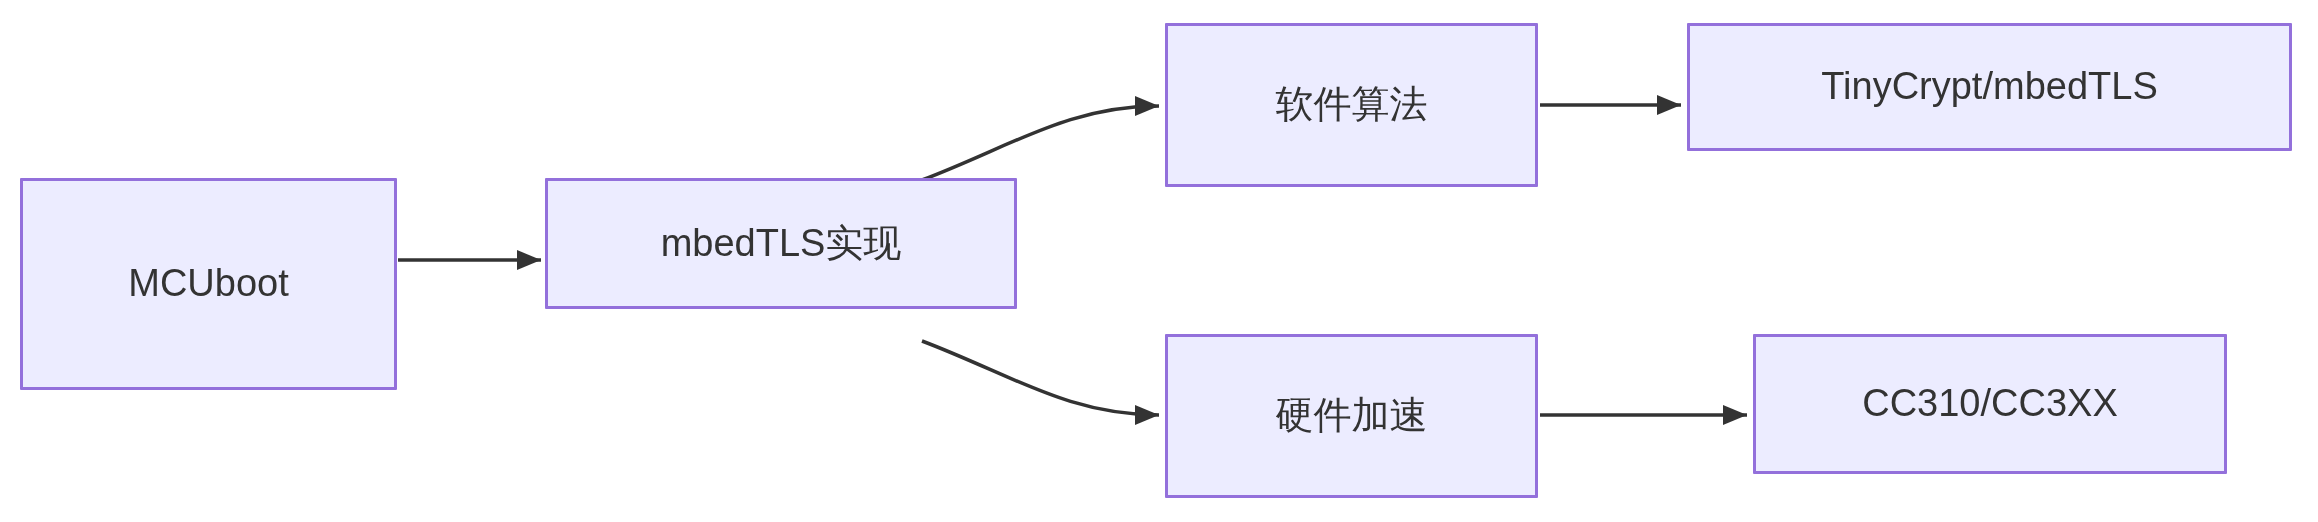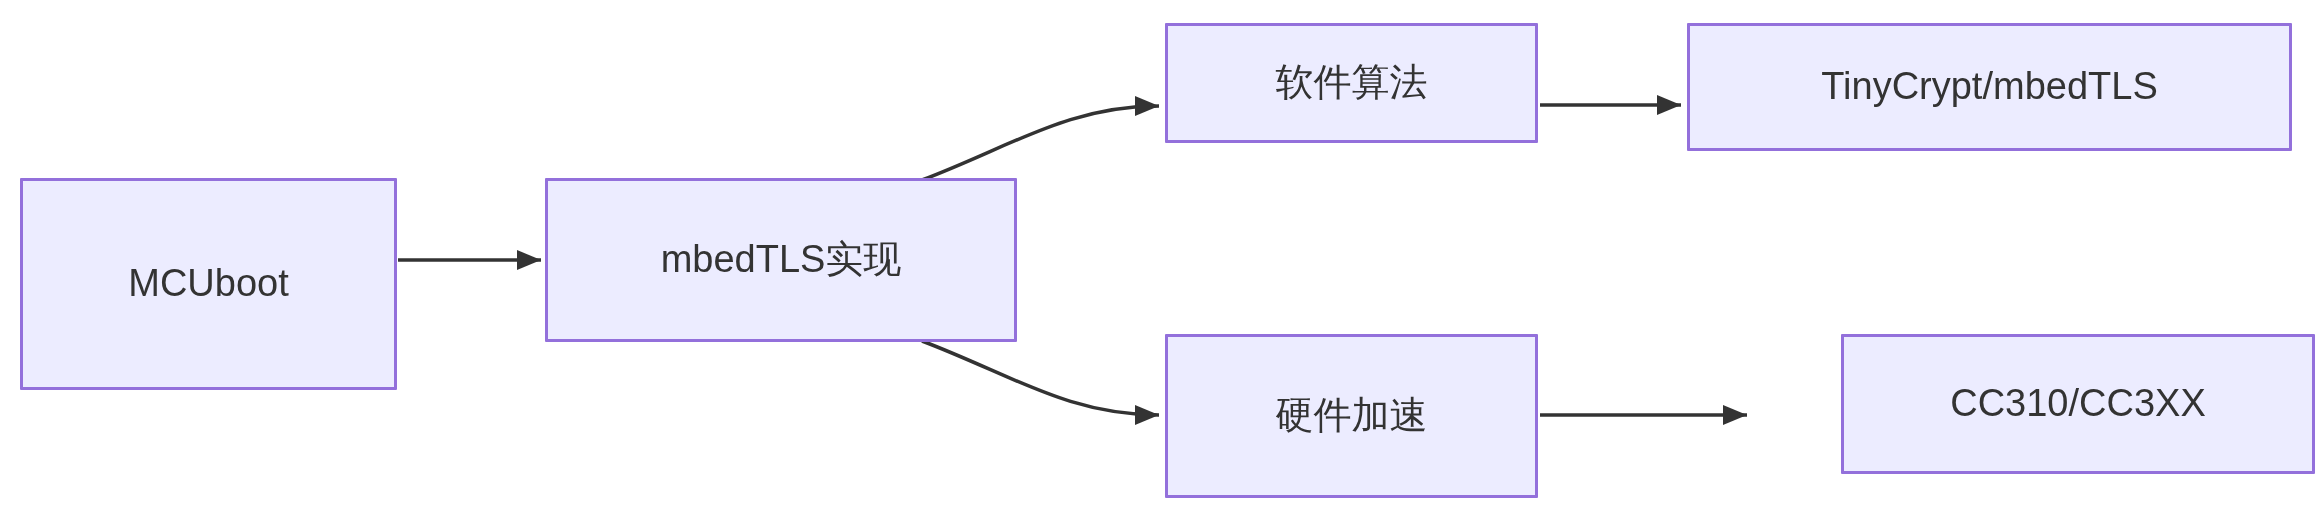--- a/index.html
+++ b/index.html
@@ -59,33 +59,33 @@
     <path class="edge" d="M922,180 C1012,146 1068,106 1159,106" marker-end="url(#arrow)"></path>
     <path class="edge" d="M922,341 C1012,375 1068,415 1159,415" marker-end="url(#arrow)"></path>
     <path class="edge" d="M1540,105 L1681,105" marker-end="url(#arrow)"></path>
     <path class="edge" d="M1540,415 L1747,415" marker-end="url(#arrow)"></path>
   </svg>
 
   <div class="node" style="left:20px;  top:178px; width:377px; height:212px;">
     <span>MCUboot</span>
   </div>
 
-  <div class="node" style="left:545px; top:178px; width:472px; height:164px;">
+  <div class="node" style="left:545px; top:178px; width:472px; height:131px;">
     <span>mbedTLS实现</span>
   </div>
 
-  <div class="node" style="left:1165px; top:23px; width:373px; height:120px;">
+  <div class="node" style="left:1165px; top:23px; width:373px; height:164px;">
     <span>软件算法</span>
   </div>
 
   <div class="node" style="left:1687px; top:23px; width:605px; height:128px;">
     <span>TinyCrypt/mbedTLS</span>
   </div>
 
   <div class="node" style="left:1165px; top:334px; width:373px; height:164px;">
     <span>硬件加速</span>
   </div>
 
-  <div class="node" style="left:1841px; top:334px; width:474px; height:140px;">
+  <div class="node" style="left:1753px; top:334px; width:474px; height:140px;">
     <span>CC310/CC3XX</span>
   </div>
 
 </div>
 
 </body></html>

